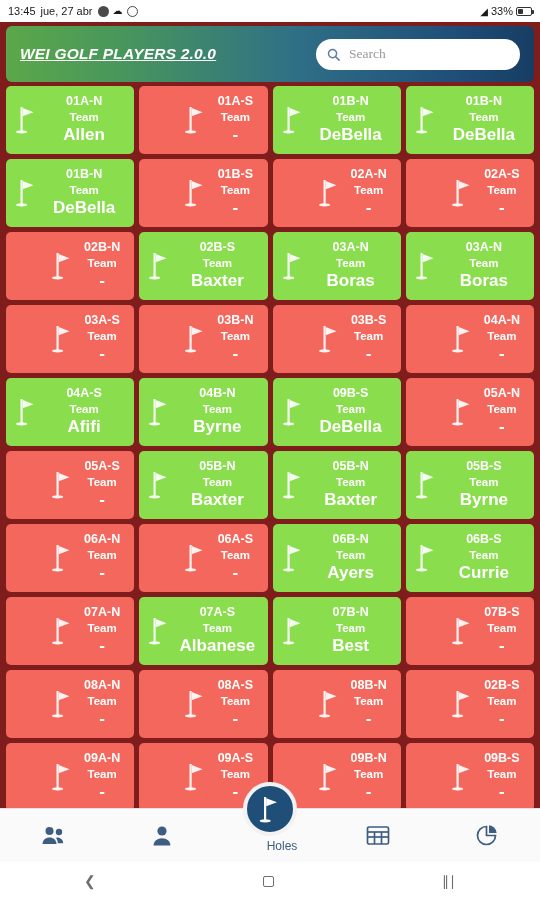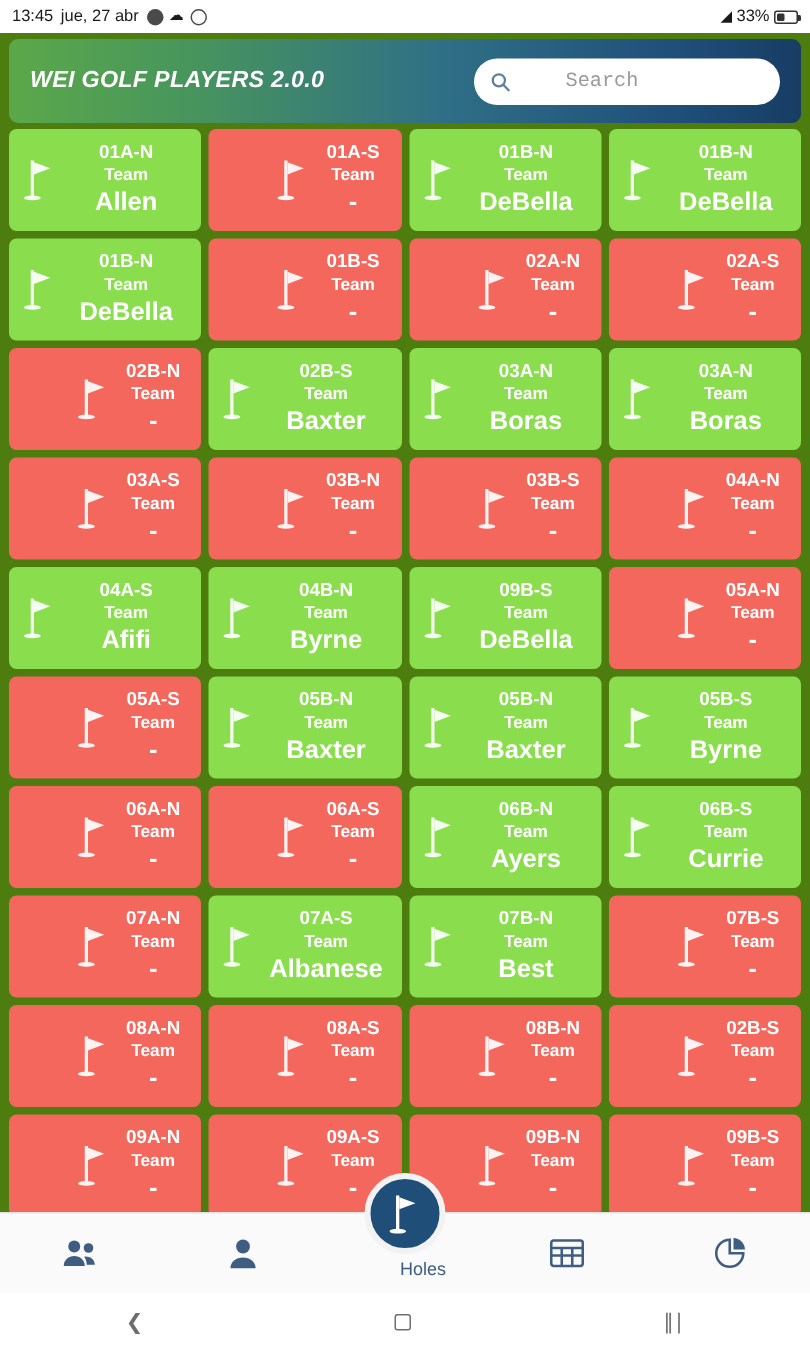--- a/index.html
+++ b/index.html
@@ -5,21 +5,21 @@
   * { box-sizing: border-box; margin: 0; padding: 0; }
   html, body {
     width: 540px; height: 900px;
     font-family: "Liberation Sans", sans-serif;
     background: #ffffff;
     overflow: hidden;
   }
   #app {
     position: relative;
     width: 540px; height: 900px;
-    background: #4d7c0f;
+    background: #7f1d1d;
     display: flex;
     flex-direction: column;
   }
 
   
   .statusbar {
     height: 22px;
     background: #ffffff;
     display: flex;
     align-items: center;
@@ -68,41 +68,41 @@
     padding: 0 14px;
     flex: 0 0 56px;
   }
   .app-title {
     color: #ffffff;
     font-size: 15.5px;
     font-weight: bold;
     font-style: italic;
     letter-spacing: 0.2px;
     white-space: nowrap;
+    text-decoration: underline;
   }
   .search-box {
     margin-left: auto;
     width: 204px;
     height: 31px;
     background: #ffffff;
     border-radius: 16px;
     display: flex;
     align-items: center;
     padding: 0 10px;
     gap: 8px;
   }
   .search-icon { width: 15px; height: 15px; flex: 0 0 15px; color: #5b7f9e; }
   .search-input {
     border: none; outline: none;
     font-size: 13.5px;
     color: #9a9a9a;
     background: transparent;
     width: 100%;
-    font-family: Liberation Mono, monospace;
-    margin-left: 28px;
+    font-family: Liberation Serif, serif;
   }
   .search-input::placeholder { color: #9a9a9a; }
 
   
   .grid-wrap {
     flex: 1 1 auto;
     overflow: hidden;
     padding: 4px 6px 0 6px;
     position: relative;
   }

